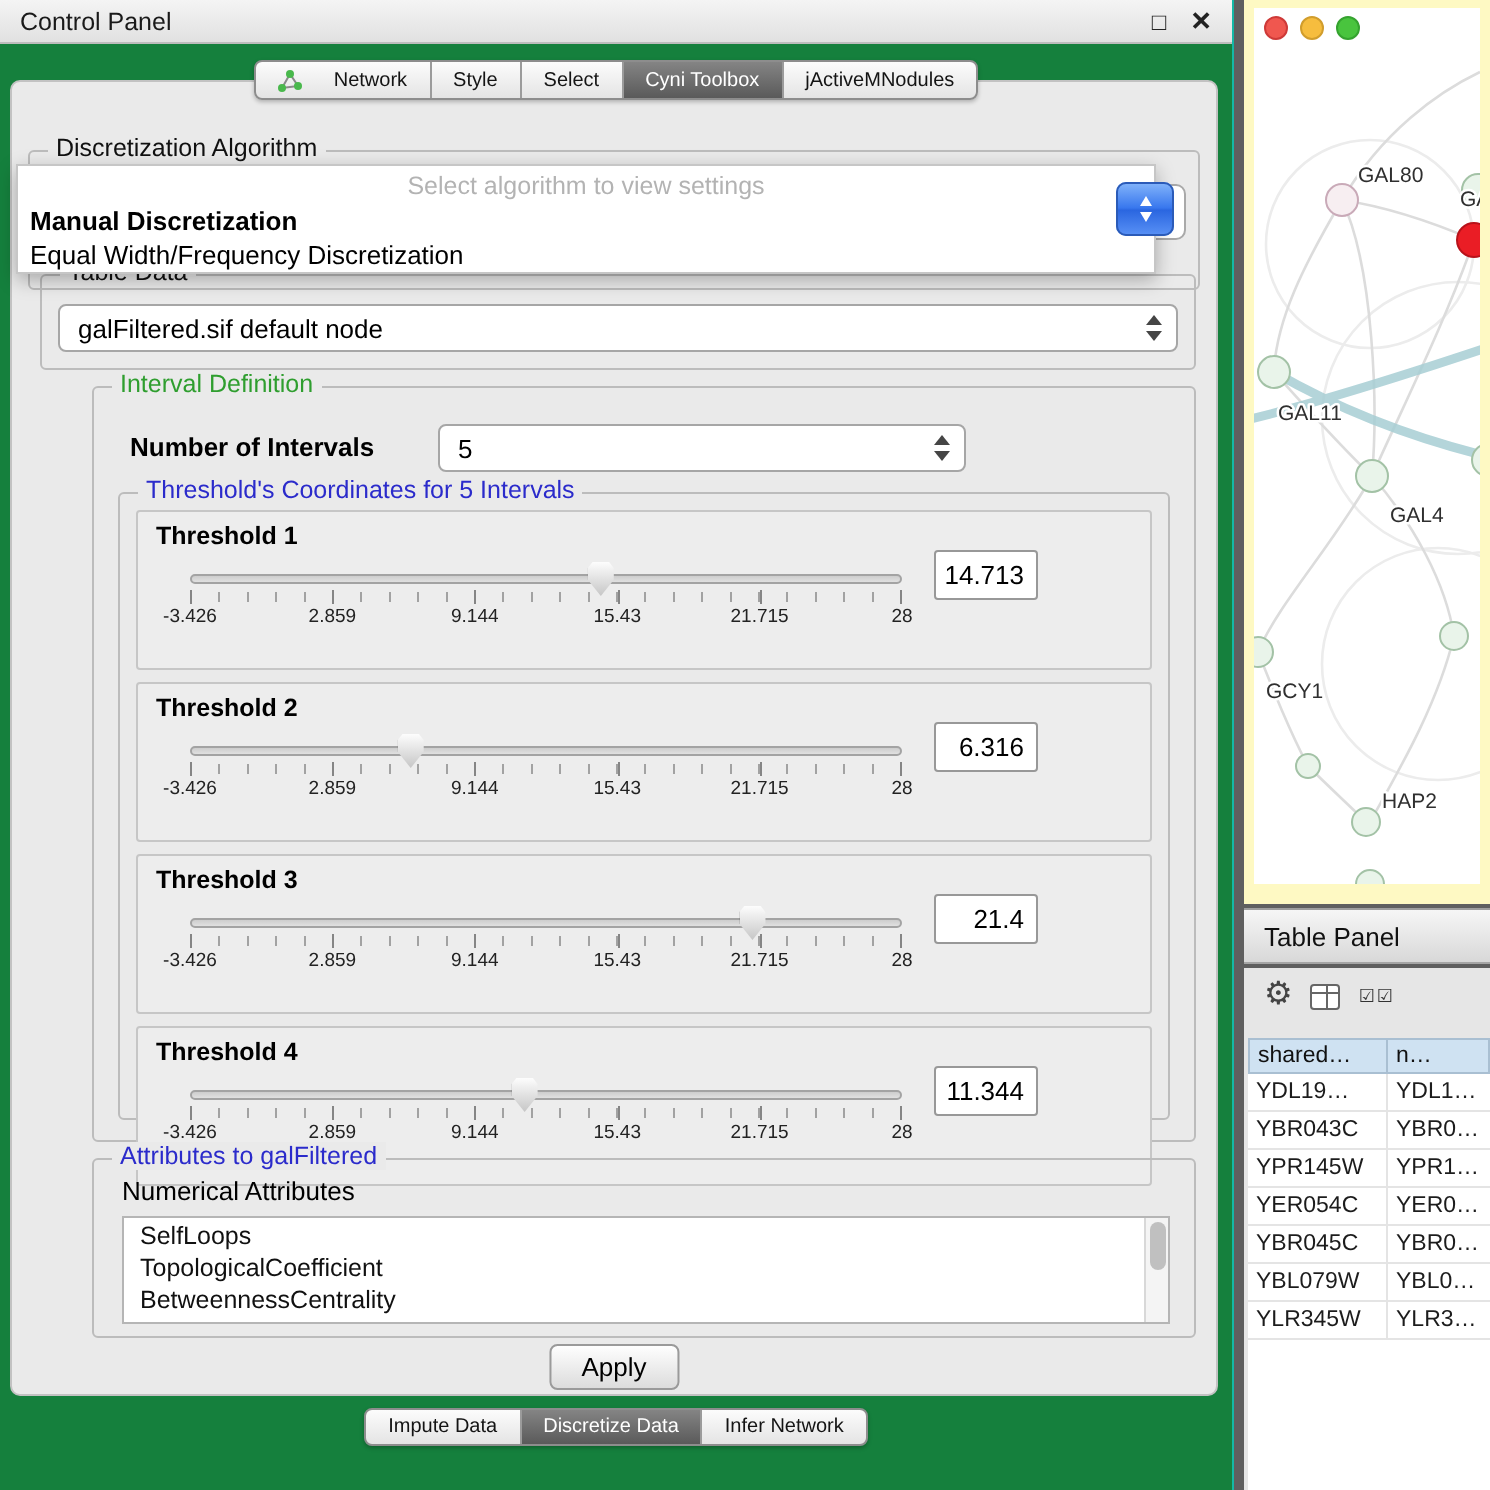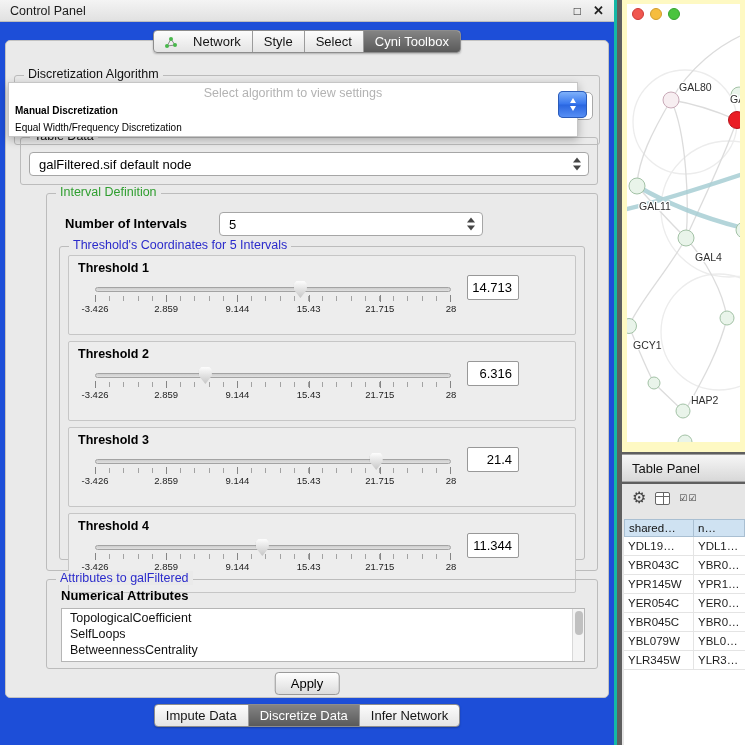--- a/index.html
+++ b/index.html
@@ -1,51 +1,51 @@
 <!DOCTYPE html>
 <html><head>
 <meta charset="utf-8">
 <style>
   *{box-sizing:border-box;margin:0;padding:0}
   html,body{width:745px;height:745px}
   body{position:relative;background:#5f5f5f;font-family:"Liberation Sans",sans-serif;overflow:hidden;-webkit-font-smoothing:antialiased}
 
   
-  .control-panel{position:absolute;left:0;top:0;width:617px;height:745px;background:#1d4ed8;border-right:3px solid #14b8a6}
+  .control-panel{position:absolute;left:0;top:0;width:617px;height:745px;background:#15803d;border-right:1px solid #14b8a6}
   .titlebar{position:absolute;top:0;left:0;right:0;height:22px;background:linear-gradient(#f4f4f4,#e1e1e1);border-bottom:1px solid #bdbdbd;display:flex;align-items:center;padding:0 10px;font-size:12.5px;color:#1a1a1a}
   .titlebar .spacer{flex:1}
   .winbtn{font-size:12px;color:#222;margin-left:12px;cursor:default}
   .winbtn.close{font-weight:bold;font-size:13px}
 
   .tabs-row{position:absolute;left:0;right:0;display:flex;justify-content:center;z-index:6}
   .tabs-top{top:30px}
   .tabs-bottom{top:704px}
   .segbar{display:inline-flex;border:1px solid #8d8d8d;border-radius:4px;overflow:hidden;background:linear-gradient(#fcfcfc,#e4e4e4);box-shadow:0 1px 2px rgba(0,0,0,.25)}
-  .seg{display:flex;align-items:center;gap:16px;padding:3px 11px;font-size:13px;color:#141414;border-right:1px solid #9b9b9b;white-space:nowrap}
+  .seg{display:flex;align-items:center;gap:16px;padding:3px 11px;font-size:10px;color:#141414;border-right:1px solid #9b9b9b;white-space:nowrap}
   .seg:last-child{border-right:none}
   .seg.selected{background:linear-gradient(#848484,#5a5a5a);color:#fff}
   .net-ico{display:inline-flex;line-height:0}
 
   .panel-body{position:absolute;left:5px;top:40px;width:604px;height:658px;background:#eaeaea;border:1px solid #c2c2c2;border-radius:5px}
 
   .group{position:absolute;border:1px solid #bcbcbc;border-radius:3px}
   .group-title{position:absolute;top:-9px;left:9px;background:#eaeaea;padding:0 4px;font-size:12.5px;color:#111;white-space:nowrap}
   .group-title.green{color:#2f9e2f}
   .group-title.blue{color:#2b2bcb}
 
   .g-algo{left:8px;top:34px;width:586px;height:70px}
   .algo-combo{position:absolute;left:8px;right:6px;top:16px;height:28px;background:#fff;border:1px solid #a9a9a9;border-radius:5px}
   .g-table{left:14px;top:96px;width:578px;height:48px}
   .g-interval{left:40px;top:152px;width:552px;height:378px}
   .g-attrs{left:40px;top:538px;width:552px;height:90px}
 
   
   .popup{position:absolute;left:8px;top:82px;width:570px;height:55px;background:#fff;border:1px solid #c6c6c6;box-shadow:0 3px 9px rgba(0,0,0,.28);z-index:50;padding-top:2px}
   .pop-header{text-align:center;color:#b3b3b3;font-size:12.5px;height:17px;line-height:17px}
-  .pop-opt{font-size:10px;height:17px;line-height:17px;padding-left:6px;color:#000}
+  .pop-opt{font-size:13px;height:17px;line-height:17px;padding-left:6px;color:#000}
   .pop-opt.selected{font-weight:bold}
   .blue-cap{position:absolute;left:558px;top:91px;width:29px;height:27px;border-radius:5px;background:linear-gradient(#85b6fb,#3877ee 48%,#2a66e0 52%,#5a92f6);box-shadow:inset 0 0 0 1px #2b5bb8;z-index:60;display:flex;flex-direction:column;align-items:center;justify-content:center;gap:3px}
   .tri-up{width:0;height:0;border-left:4px solid transparent;border-right:4px solid transparent;border-bottom:5px solid #454545}
   .tri-down{width:0;height:0;border-left:4px solid transparent;border-right:4px solid transparent;border-top:5px solid #454545}
   .blue-cap .tri-up{border-bottom-color:#fff;border-left-width:3.5px;border-right-width:3.5px}
   .blue-cap .tri-down{border-top-color:#fff;border-left-width:3.5px;border-right-width:3.5px}
 
   .combo{position:absolute;background:#fff;border:1px solid #a6a6a6;border-radius:4px;font-size:13px;display:flex;align-items:center;padding:0 26px 0 9px;color:#000;overflow:hidden;white-space:nowrap}
   .c-tabledata{left:8px;right:8px;top:14px;height:24px}
   .c-num{left:172px;top:18px;width:264px;height:24px}
@@ -58,21 +58,21 @@
   .th-panel{position:relative;height:80px;border:1px solid #c6c6c6;background:#ededed;border-radius:2px;margin-bottom:6px}
   .th-label{position:absolute;left:9px;top:5px;font-weight:bold;font-size:12.5px;color:#000}
   .slider{position:absolute;left:26px;top:24px;width:356px;height:38px}
   .track{position:absolute;left:0;right:0;top:7px;height:5px;background:linear-gradient(#cdcdcd,#e0e0e0);border:1px solid #a3a3a3;border-radius:3px}
   .ticks{position:absolute;left:0;right:0;top:16px;height:5px;background:repeating-linear-gradient(90deg,#a2a2a2 0,#a2a2a2 1px,transparent 1px,transparent 14.2px)}
   .majors span{position:absolute;top:15px;width:1px;height:7px;background:#858585}
   .thumb{position:absolute;top:1px;width:13px;height:17px;margin-left:-6.5px;background:linear-gradient(#fdfdfd,#c6c6c6);clip-path:polygon(0 18%,18% 0,82% 0,100% 18%,100% 52%,50% 100%,0 52%);filter:drop-shadow(0 1px 1px rgba(0,0,0,.45))}
   .scale span{position:absolute;top:23px;transform:translateX(-50%);font-size:9.5px;color:#222;white-space:nowrap}
   .th-value{position:absolute;left:398px;top:19px;width:52px;height:25px;background:#fff;border:1px solid #989898;border-radius:2px;font-size:13px;display:flex;align-items:center;justify-content:flex-end;padding-right:6px;color:#000}
 
-  .attr-title{position:absolute;left:14px;top:8px;font-weight:bold;font-size:13px;color:#000}
+  .attr-title{position:absolute;left:14px;top:8px;font-weight:normal;font-size:13px;color:#000}
   .attr-list{position:absolute;left:14px;top:28px;width:524px;height:54px;background:#fff;border:1px solid #b5b5b5;overflow:hidden;padding-top:1px}
   .attr-item{font-size:12.5px;height:16px;line-height:16px;padding:0 8px;color:#111;white-space:nowrap}
   .attr-scroll{position:absolute;right:0;top:0;width:12px;height:100%;background:#f4f4f4;border-left:1px solid #d8d8d8}
   .sthumb{position:absolute;left:1.5px;top:2px;width:8px;height:24px;background:#c0c0c0;border-radius:4px}
 
   .apply-btn{position:absolute;left:50%;top:631px;transform:translateX(-50%);background:linear-gradient(#fefefe,#dcdcdc);border:1px solid #9a9a9a;border-radius:4px;font-size:13px;padding:3px 15px;color:#000;white-space:nowrap}
 
   
   .network-frame{position:absolute;left:622px;top:0;width:123px;height:452px;background:#fef9c3}
   .net-canvas{position:absolute;left:5px;top:4px;right:5px;bottom:10px;background:#fff;overflow:hidden}
@@ -133,20 +133,24 @@
         <span class="seg-label">Style</span>
       </div>
         <div class="seg">
 
         <span class="seg-label">Select</span>
       </div>
         <div class="seg selected">
 
         <span class="seg-label">Cyni Toolbox</span>
       </div>
+        <div class="seg">
+
+        <span class="seg-label">jActiveMNodules</span>
+      </div>
       </div>
   </nav>
 
   <div class="panel-body">
 
     <div class="group g-algo">
       <span class="group-title">Discretization Algorithm</span>
       <div class="algo-combo"></div>
     </div>
 
@@ -280,22 +284,22 @@
           </div>
       </div>
     </div>
 
     <div class="group g-attrs">
       <span class="group-title blue">Attributes to galFiltered</span>
       <div class="attr-title">Numerical Attributes</div>
       <div class="attr-list">
         <div>
 
-        <div class="attr-item">TopologicalCoefficient</div>
-            <div class="attr-item">SelfLoops</div>
+        <div class="attr-item">SelfLoops</div>
+            <div class="attr-item">TopologicalCoefficient</div>
             <div class="attr-item">BetweennessCentrality</div>
           </div>
         <div class="attr-scroll">
             <div class="sthumb"></div>
           </div>
       </div>
     </div>
 
     <button class="apply-btn">Apply</button>
   </div>

